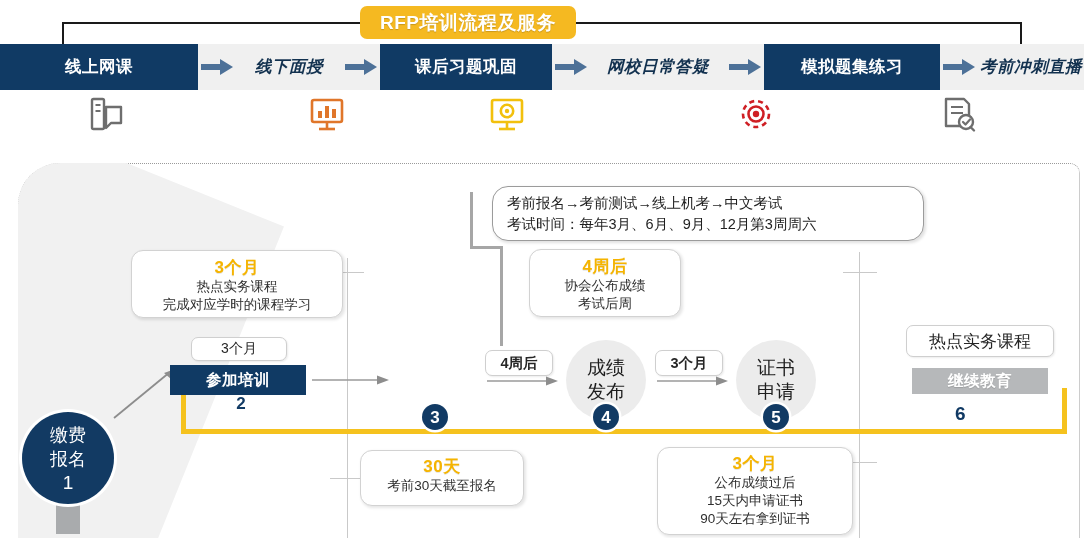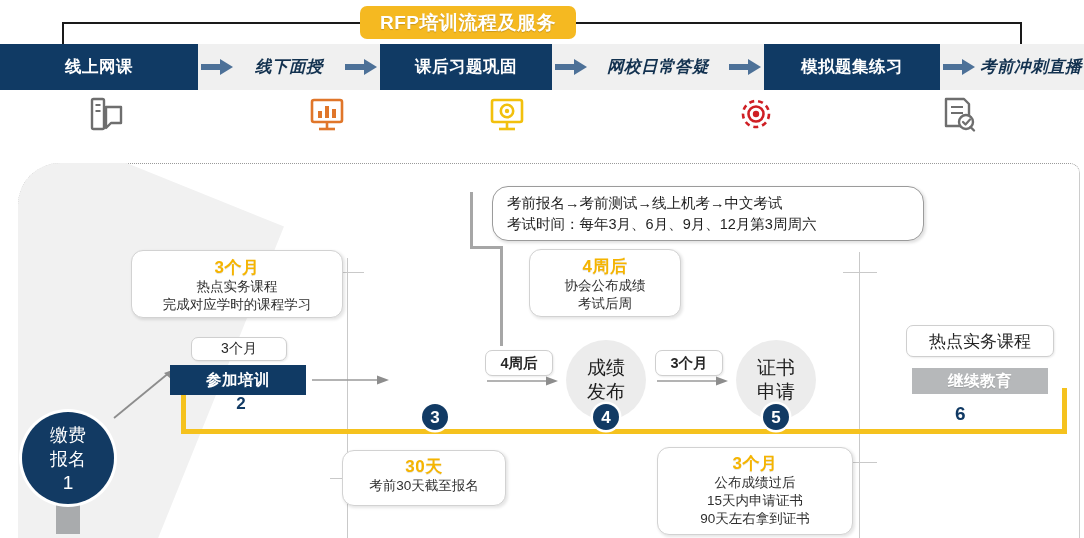--- a/index.html
+++ b/index.html
@@ -297,21 +297,21 @@
     <div class="ln">热点实务课程</div>
     <div class="ln">完成对应学时的课程学习</div>
   </div>
 
   <div class="card" style="left:529px; top:249px; width:152px; height:68px;">
     <div class="hl">4周后</div>
     <div class="ln">协会公布成绩</div>
     <div class="ln">考试后周</div>
   </div>
 
-  <div class="card" style="left:342px; top:450px; width:164px; height:56px; padding-top:5px;">
+  <div class="card" style="left:360px; top:450px; width:164px; height:56px; padding-top:5px;">
     <div class="hl">30天</div>
     <div class="ln">考前30天截至报名</div>
   </div>
 
   <div class="card" style="left:657px; top:447px; width:196px; height:88px; padding-top:5px;">
     <div class="hl">3个月</div>
     <div class="ln">公布成绩过后</div>
     <div class="ln">15天内申请证书</div>
     <div class="ln">90天左右拿到证书</div>
   </div>

